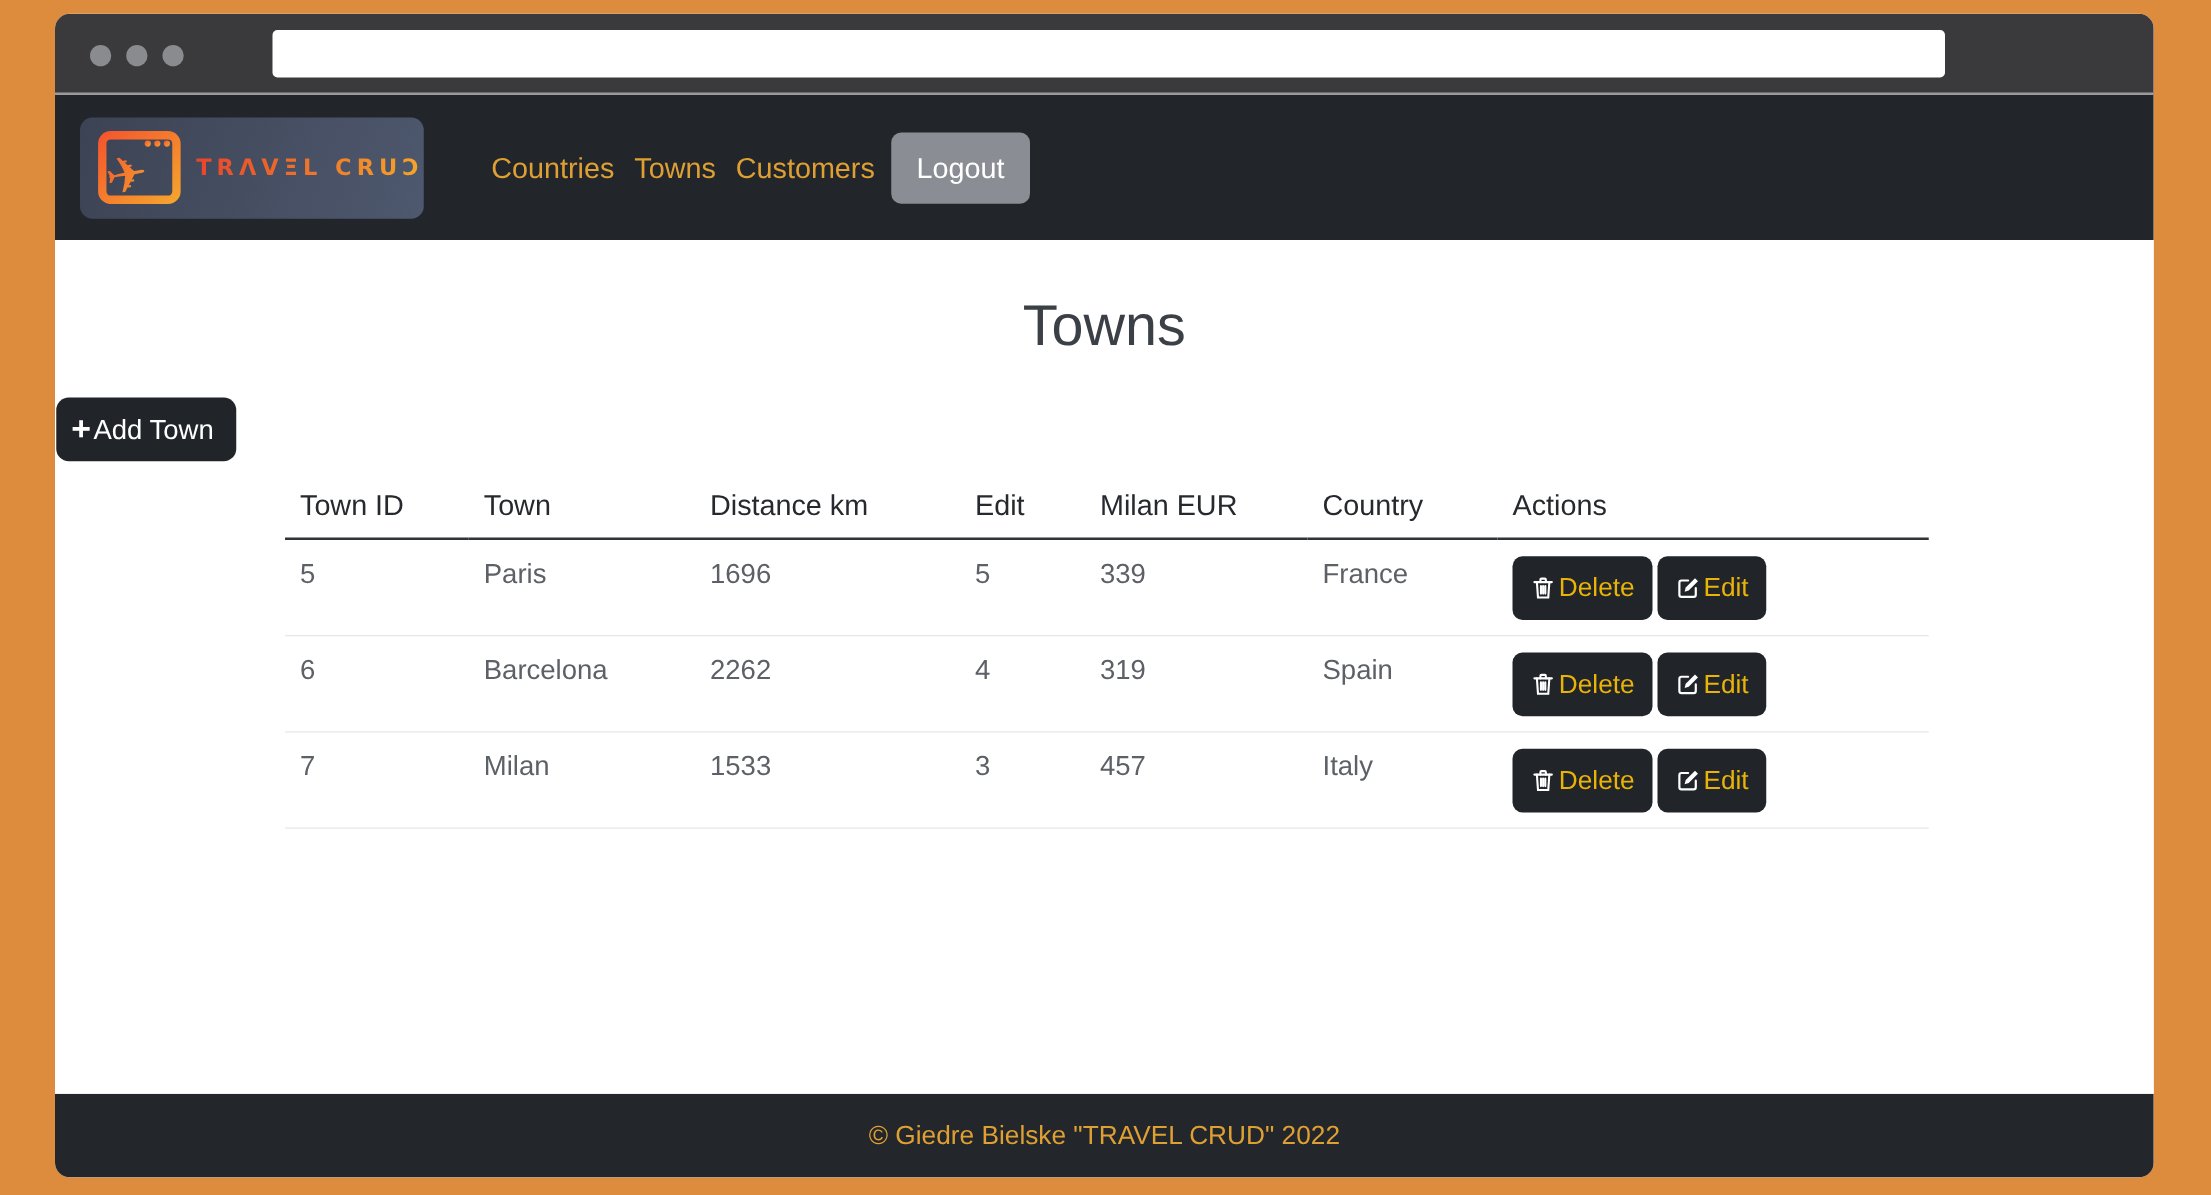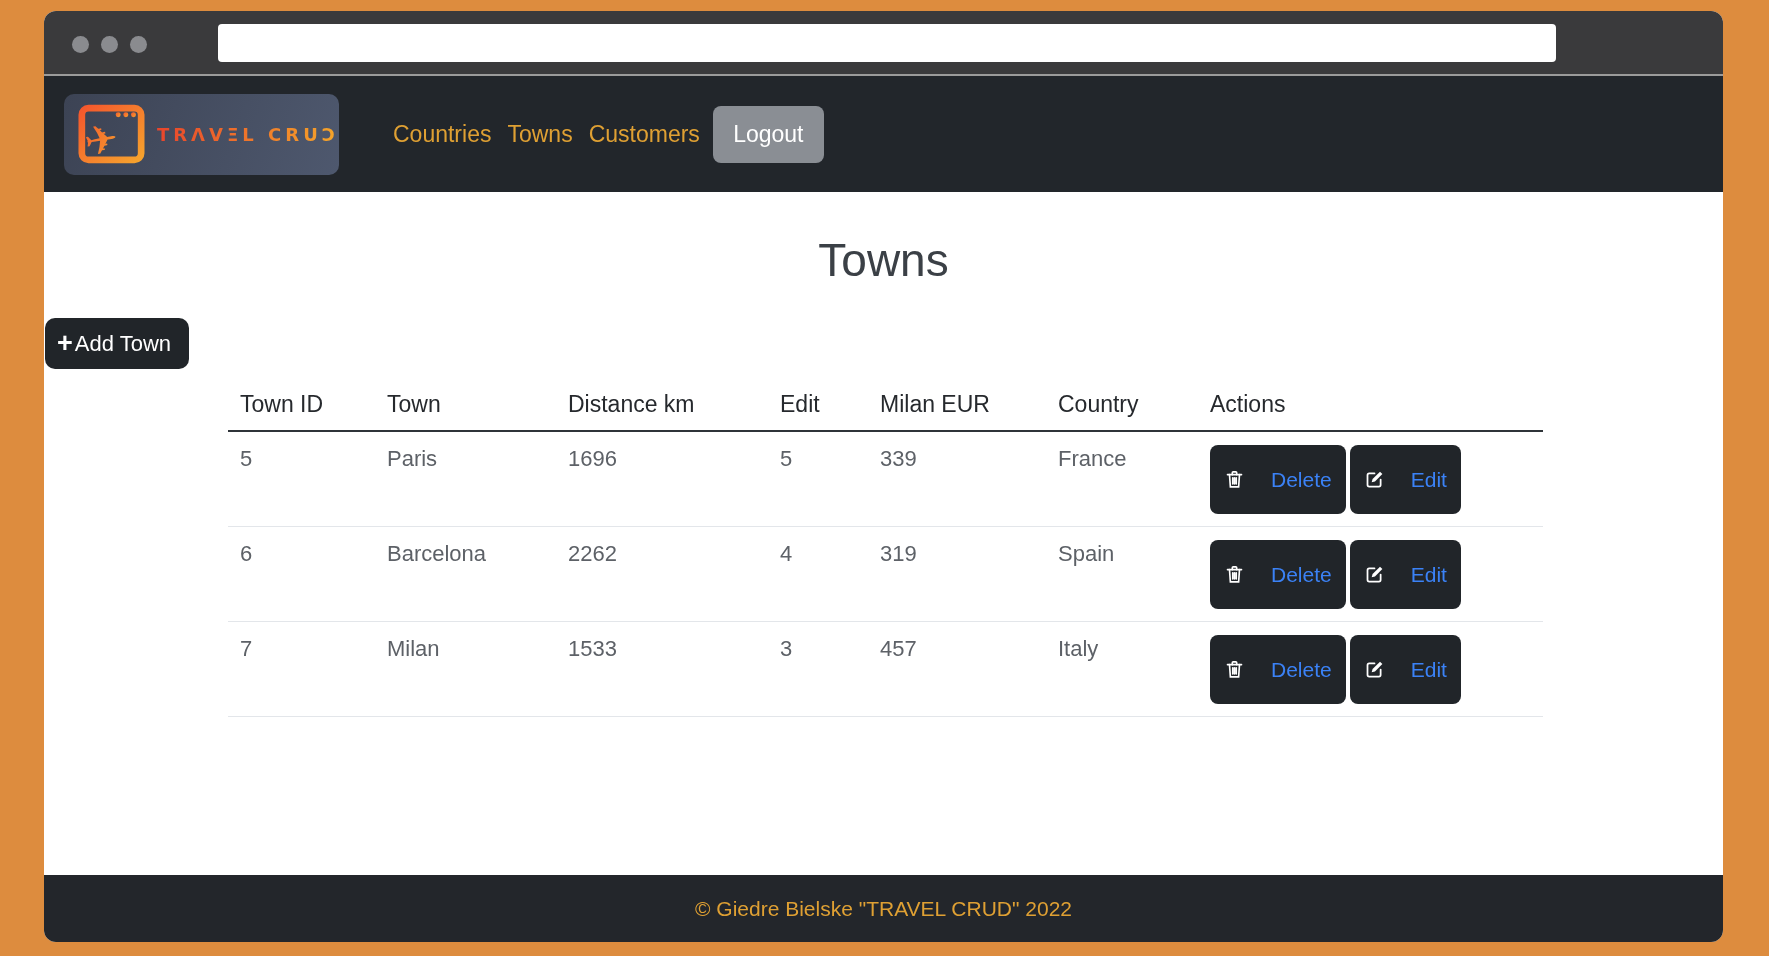--- a/index.html
+++ b/index.html
@@ -111,27 +111,26 @@
   }
   .towns-table td {
     font-size:22px; color:#5d6167;
     padding:14px 12px 12px 12px;
     height:77px; vertical-align:top;
     border-bottom:1px solid #e3e6ea;
     white-space:nowrap;
   }
   .action-btn {
     display:inline-flex; align-items:center;
-    height:69px; padding:0 14px;
-    background:#212529; color:#3b82f6;
+    height:51px; padding:0 14px;
+    background:#212529; color:#eab308;
     border:none; border-radius:8px;
     font-size:21px; cursor:pointer;
     margin-right:4px; margin-top:-1px;
     font-family:"Liberation Sans", sans-serif;
-    gap:24px;
   }
   .action-btn svg { margin-right:2px; }
   
   .footer {
     height:67px; flex:0 0 67px;
     background:#23262b;
     display:flex; align-items:center; justify-content:center;
     color:#dfa033; font-size:21px;
   }
 </style>

